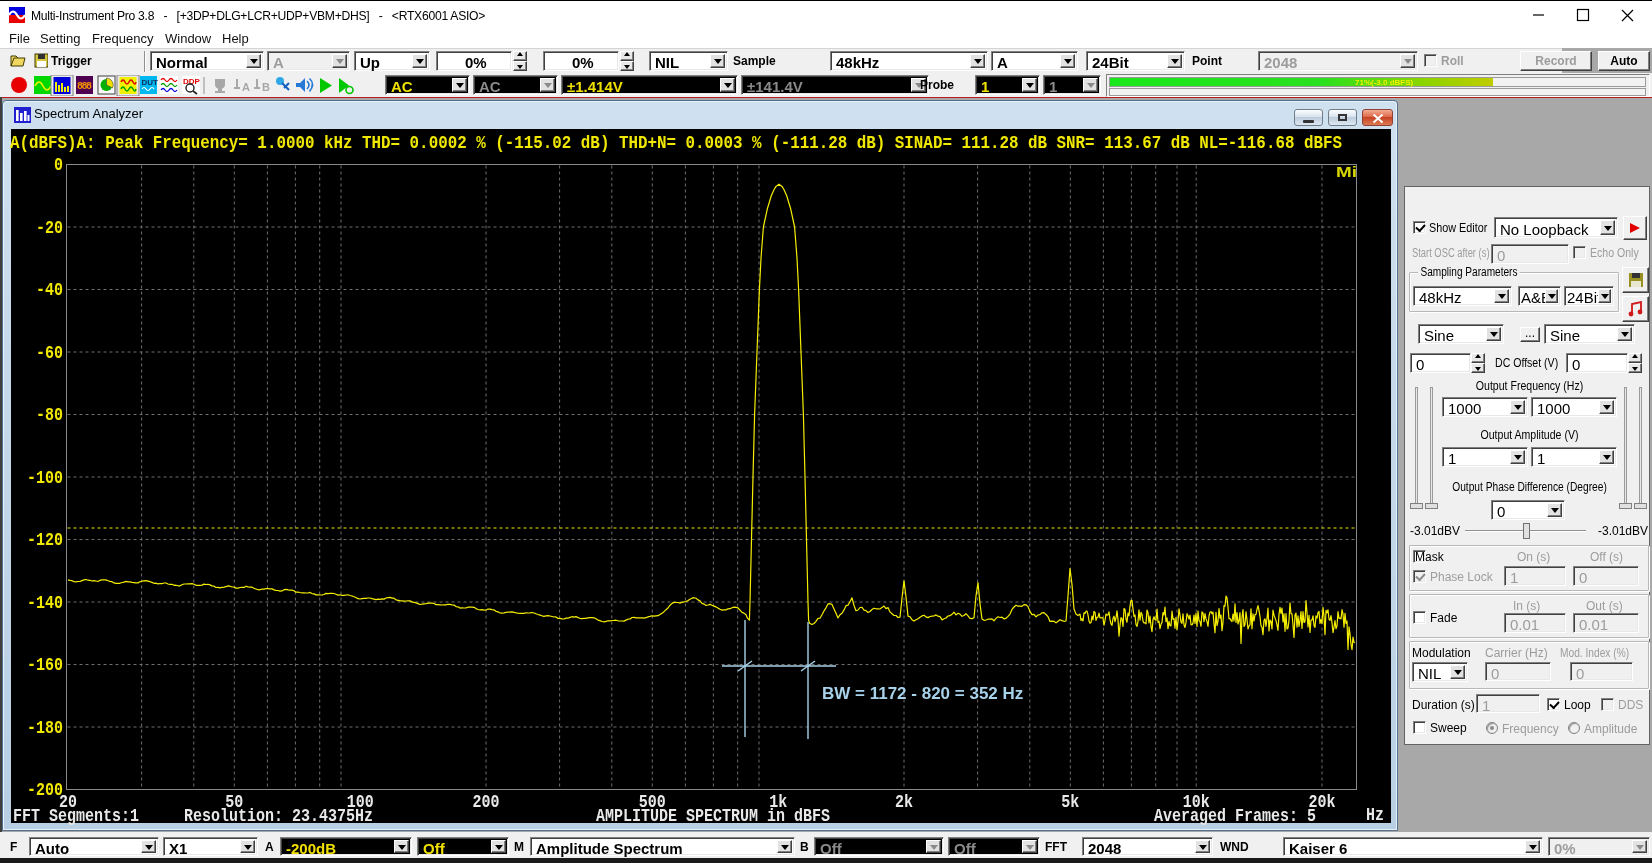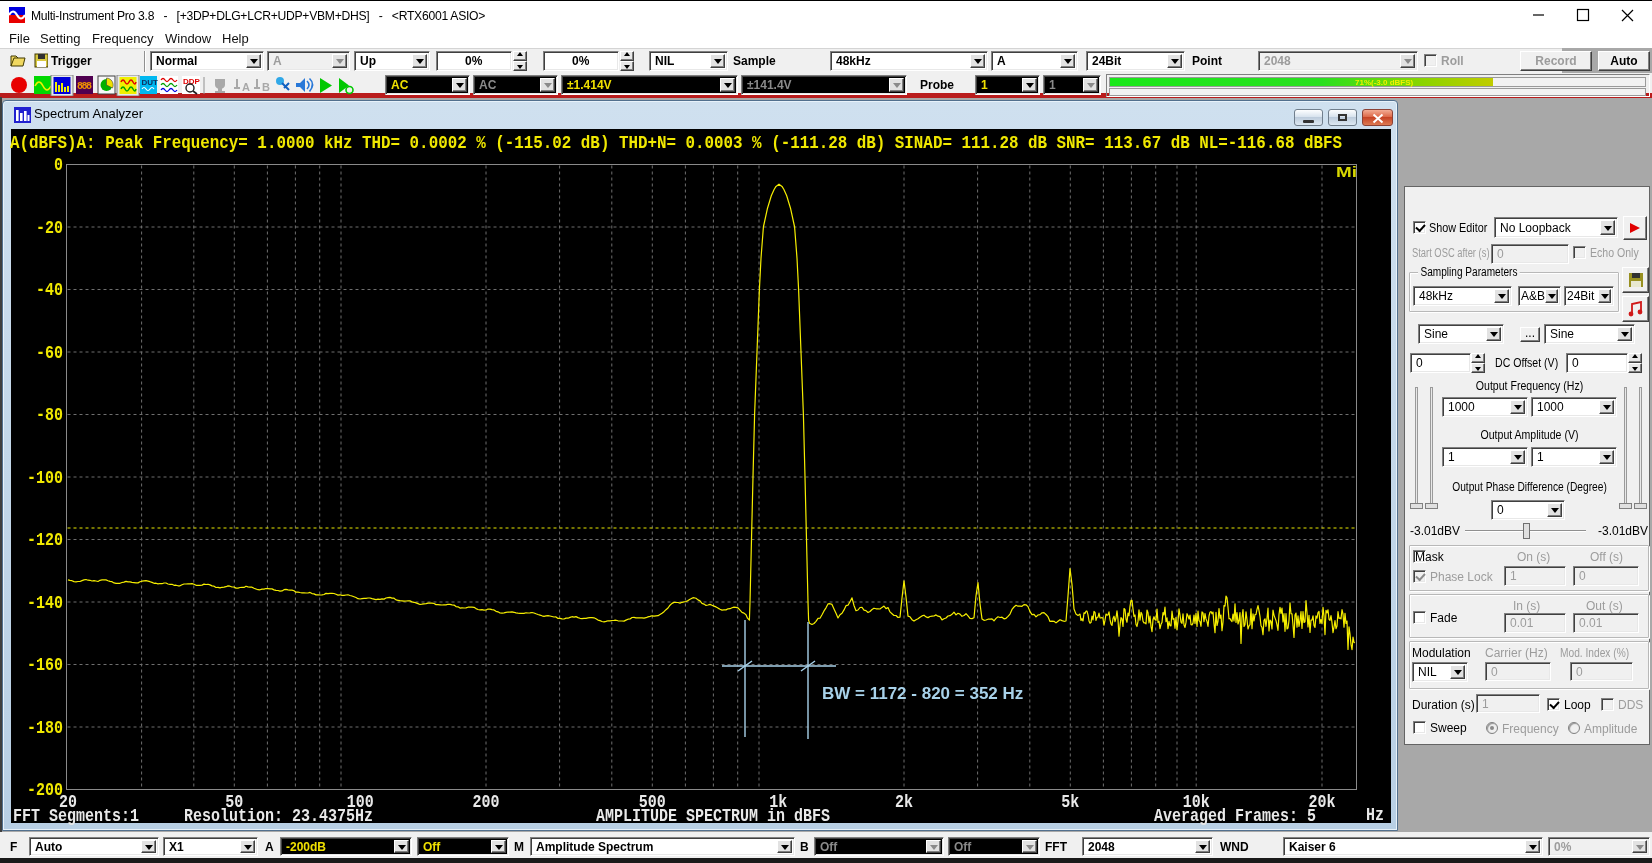--- a/index.html
+++ b/index.html
@@ -1,27 +1,27 @@
 <!DOCTYPE html>
 <html><head><meta charset="utf-8"><style>
 *{margin:0;padding:0;box-sizing:border-box}
 html,body{width:1652px;height:863px;overflow:hidden;background:#a8a8a8;font-family:"Liberation Sans",sans-serif}
 .abs{position:absolute}
 #titlebar{left:0;top:0;width:1652px;height:28px;background:#fff;border-top:1px solid #000}
 #menubar{left:0;top:28px;width:1652px;height:20px;background:#fff}
 .menuitem{position:absolute;top:3px;font-size:13px;color:#111}
 #tb1{left:0;top:48px;width:1562px;height:25px;background:#f0f0f0;border-top:1px solid #d4d4d4}
-#tb2{left:0;top:73px;width:1652px;height:25px;background:#f0f0f0;border-bottom:5px solid #b91c1c}
+#tb2{left:0;top:73px;width:1652px;height:25px;background:#f0f0f0;border-bottom:1px solid #b91c1c}
 #mdi{left:0;top:98px;width:1652px;height:734px;background:#a8a8a8}
 #bottombar{left:0;top:832px;width:1652px;height:26px;background:#f0f0f0}
 #bottomstrip{left:0;top:858px;width:1652px;height:5px;background:#1a1a1a}
 .lbl{position:absolute;font-size:12px;font-weight:bold;color:#000}
 .glbl{position:absolute;font-size:12px;font-weight:bold;color:#9c9c9c}
 
-.fld{position:absolute;background:#fff;border:1px solid;border-color:#808080 #fff #fff #808080;box-shadow:inset 1px 1px 0 #404040, inset -1px -1px 0 #e8e8e8;font-size:12px;font-weight:bold;color:#000}
+.fld{position:absolute;background:#fff;border:1px solid;border-color:#808080 #fff #fff #808080;box-shadow:inset 1px 1px 0 #404040, inset -1px -1px 0 #e8e8e8;font-size:15px;font-weight:bold;color:#000}
 .fld .tx{position:absolute;left:5px;top:2px;white-space:nowrap}
 .fld.dis{background:#f0f0f0;color:#9c9c9c}
 .fld.blk{background:#000;color:#f0e000}
 .fld.blkdis{background:#000;color:#8a8a8a}
 .arrowbtn{position:absolute;right:2px;top:2px;bottom:2px;width:15px;background:#e2e2e2;border:1px solid;border-color:#fff #404040 #404040 #fff;box-shadow:inset -1px -1px 0 #808080}
 .arrowbtn:after{content:"";position:absolute;left:50%;top:50%;margin-left:-4px;margin-top:-2px;border:4px solid transparent;border-top:5px solid #000;border-bottom:none}
 .arrowbtn.dis:after{border-top-color:#8a8a8a}
 .btn{position:absolute;background:#f0f0f0;border:1px solid;border-color:#fff #404040 #404040 #fff;box-shadow:inset -1px -1px 0 #808080;font-size:12px;font-weight:bold;text-align:center;color:#000}
 .btn.dis{color:#9c9c9c}
 .spin{position:absolute;width:14px}
@@ -206,21 +206,21 @@
       <span class="arrowbtn"></span>
     </div>
   <div class="fld blkdis" style="left:473px;top:2px;width:85px;height:20px">
       <span class="tx">AC</span>
       <span class="arrowbtn dis"></span>
     </div>
   <div class="fld blk" style="left:561px;top:2px;width:177px;height:20px">
       <span class="tx">±1.414V</span>
       <span class="arrowbtn"></span>
     </div>
-  <div class="fld blkdis" style="left:741px;top:2px;width:166px;height:20px">
+  <div class="fld blkdis" style="left:741px;top:2px;width:188px;height:20px">
       <span class="tx">±141.4V</span>
       <span class="arrowbtn dis"></span>
     </div>
   <span class="lbl" style="left:920px;top:5px">Probe</span>
   <div class="fld blk" style="left:975px;top:2px;width:65px;height:20px">
       <span class="tx">1</span>
       <span class="arrowbtn"></span>
     </div>
   <div class="fld blkdis" style="left:1043px;top:2px;width:58px;height:20px">
       <span class="tx">1</span>

